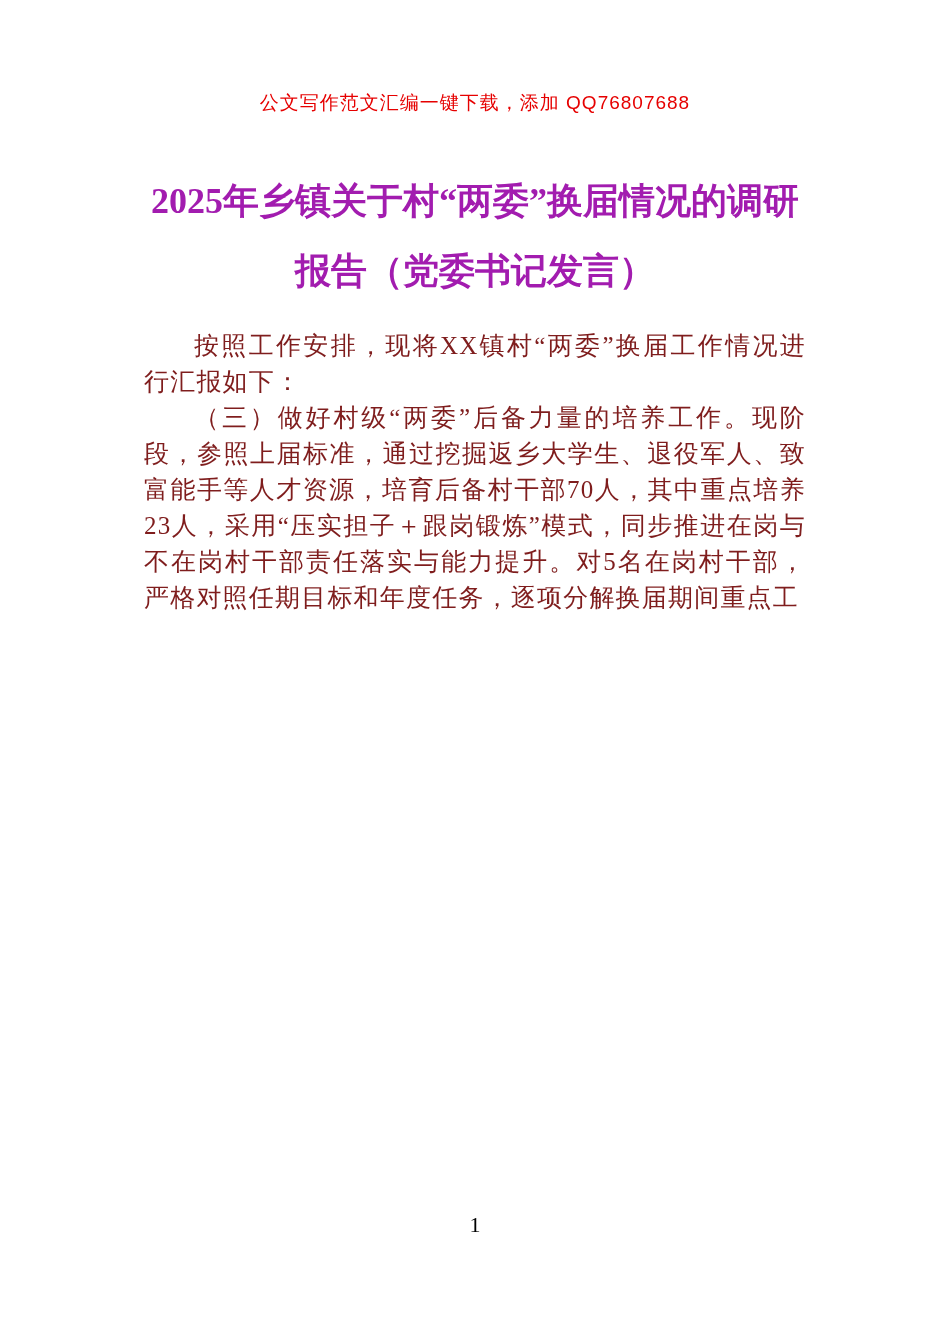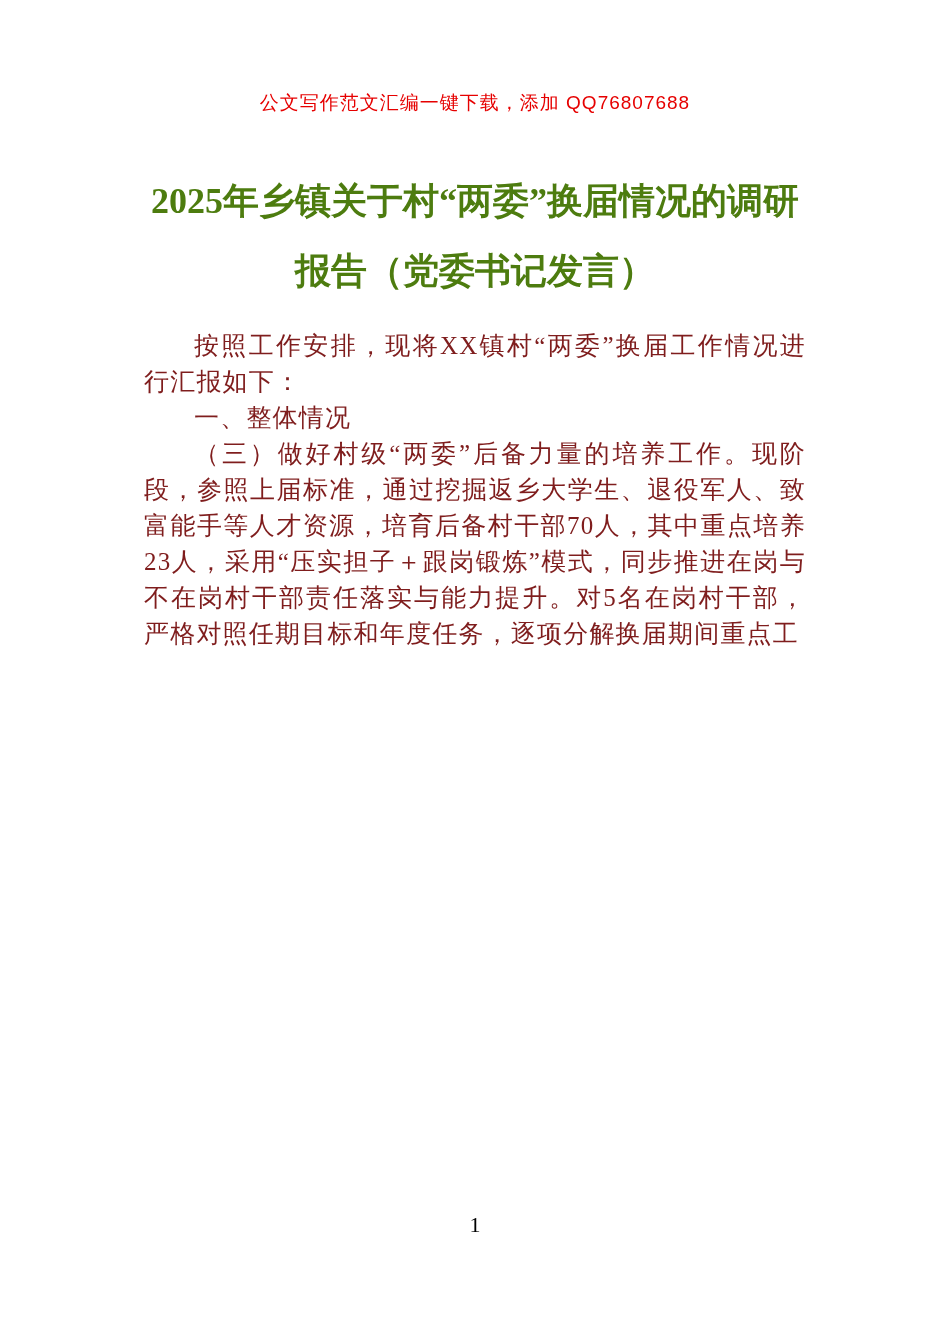--- a/index.html
+++ b/index.html
@@ -26,21 +26,21 @@
     color: #e60000;
   }
   .title {
     width: 676px;
     margin: 50px auto 0 auto;
     text-align: center;
     font-family: "Liberation Serif", serif;
     font-size: 36px;
     font-weight: bold;
     line-height: 70px;
-    color: #4d7c0f;
+    color: #a21caf;
   }
   .content {
     width: 662px;
     margin: 22px auto 0 auto;
   }
   .para {
     margin: 0;
     text-indent: 2em;
     font-size: 25px;
     letter-spacing: 1.2px;
@@ -64,19 +64,18 @@
 <body>
 
 <div class="page">
 
   <div class="promo">公文写作范文汇编一键下载，添加 QQ76807688</div>
 
   <h1 class="title">2025年乡镇关于村“两委”换届情况的调研报告（党委书记发言）</h1>
 
   <div class="content">
     <p class="para">按照工作安排，现将XX镇村“两委”换届工作情况进行汇报如下：</p>
-    <p class="para">一、整体情况</p>
     <p class="para">（三）做好村级“两委”后备力量的培养工作。现阶段，参照上届标准，通过挖掘返乡大学生、退役军人、致富能手等人才资源，培育后备村干部70人，其中重点培养23人，采用“压实担子＋跟岗锻炼”模式，同步推进在岗与不在岗村干部责任落实与能力提升。对5名在岗村干部，严格对照任期目标和年度任务，逐项分解换届期间重点工</p>
   </div>
 
   <div class="footer">1</div>
 
 </div>
 
 </body></html>

